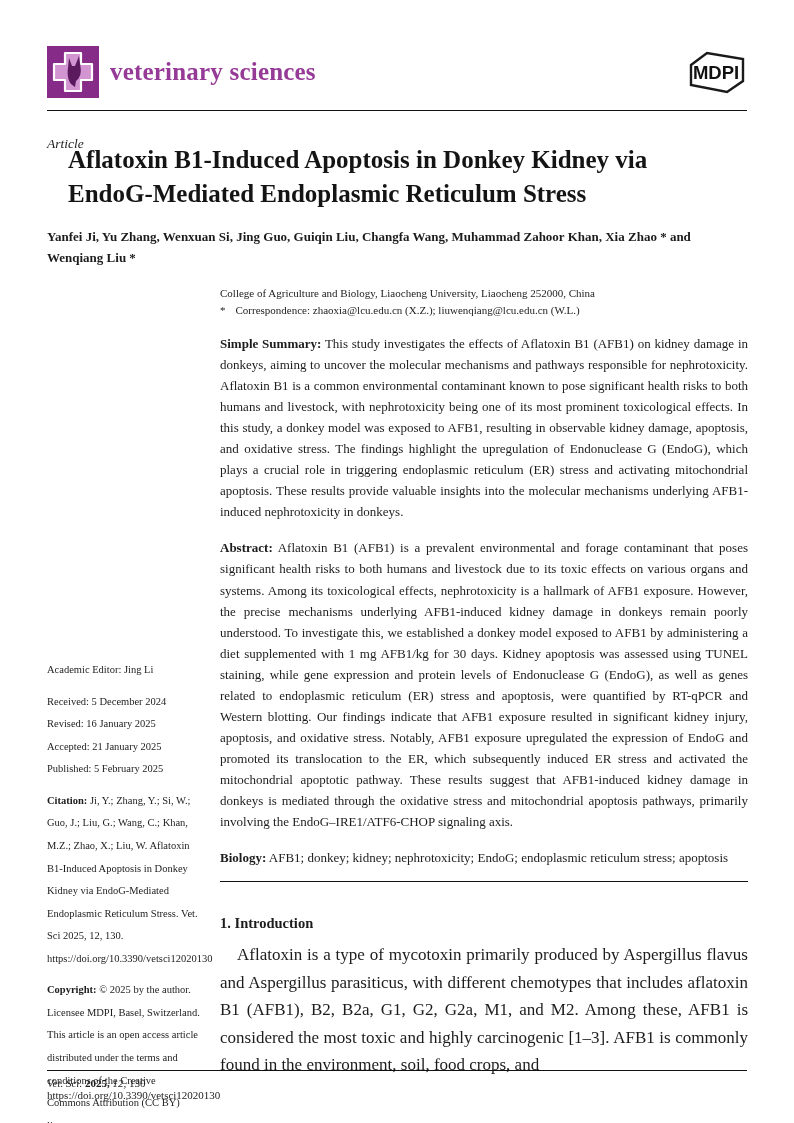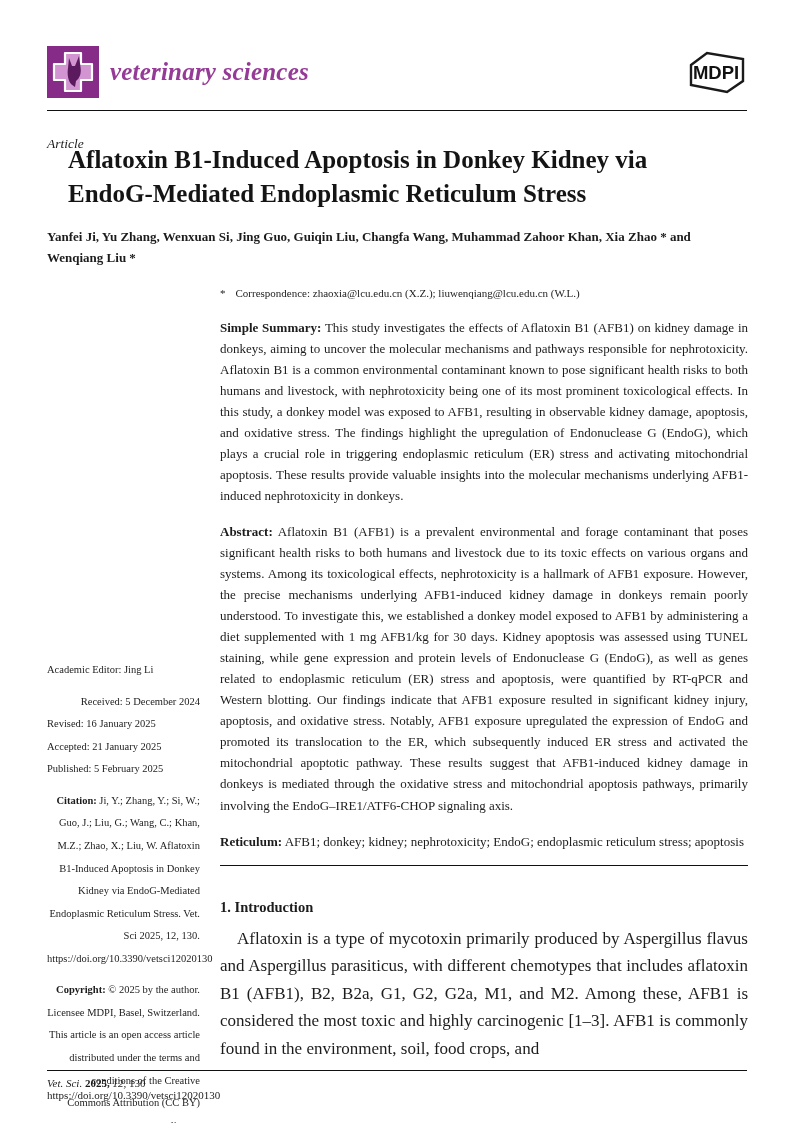--- a/index.html
+++ b/index.html
@@ -6,21 +6,21 @@
   html,body { background:#ffffff; }
   .page {
     position:relative; width:794px; height:1123px; margin:0 auto;
     background:#ffffff; overflow:hidden;
     font-family:"Liberation Serif", serif; color:#1c1c1c;
   }
   
   .header { position:absolute; top:44px; left:47px; right:47px; height:56px;
             display:flex; align-items:center; justify-content:space-between; }
   .brand { display:flex; align-items:center; gap:11px; }
-  .wordmark { font-family:"Liberation Serif", serif; font-style:italic; font-weight:bold;
+  .wordmark { font-family:"Liberation Serif", serif; font-weight:bold;
               font-size:25px; color:#953a96; letter-spacing:0.2px; }
   .header-rule { position:absolute; top:110px; left:47px; right:47px;
                  border-top:1.6px solid #111; }
   
   .article-label { position:absolute; top:136px; left:47px;
                    font-style:italic; font-size:13.5px; }
   .title { position:absolute; top:143px; left:47px; width:670px;
            font-size:25px; font-weight:bold; line-height:1.36; color:#141414;margin-left:21px; }
   .authors { position:absolute; top:227px; left:47px; width:694px;
              font-size:13px; font-weight:bold; line-height:1.6; }
@@ -30,21 +30,21 @@
   .correspondence { font-size:11px; line-height:1.5; display:flex; gap:10px; }
   .para { margin-top:15px; font-size:13px; line-height:1.62; text-align:justify; }
   .keywords-rule { margin-top:13px; border-top:1.2px solid #111; }
   .section-heading { margin-top:33px; font-size:14.5px; font-weight:bold; }
   .body-para { margin-top:9px; font-size:17px; line-height:1.62; text-align:justify;
                text-indent:17px; }
   
   .sidebar { position:absolute; top:659px; left:47px; width:153px;
              font-size:10.5px; line-height:2.15; }
   .sidebar p { margin:0; }
-  .sidebar .gap { margin-top:9px;text-align:right; }
+  .sidebar .gap { margin-top:9px; }
   
   .footer-rule { position:absolute; top:1070px; left:47px; right:47px;
                  border-top:1.2px solid #111; }
   .footer { position:absolute; top:1077px; left:47px; right:47px;
             display:flex; justify-content:space-between; font-size:11px;flex-direction:column; }
   .it { font-style:italic; }
   .bd { font-weight:bold; }
   b { font-weight:bold; }
   a.plain { color:#1c1c1c; text-decoration:none; }
 </style>
@@ -67,30 +67,31 @@
       <text x="31" y="29" text-anchor="middle" font-family="Liberation Sans, sans-serif" font-weight="bold" font-size="18.5" fill="#111111">MDPI</text>
     </svg>
   </div>
   <div class="header-rule"></div>
 
   <div class="article-label">Article</div>
   <h1 class="title">Aflatoxin B1-Induced Apoptosis in Donkey Kidney via EndoG-Mediated Endoplasmic Reticulum Stress</h1>
   <div class="authors">Yanfei Ji, Yu Zhang, Wenxuan Si, Jing Guo, Guiqin Liu, Changfa Wang, Muhammad Zahoor Khan, Xia Zhao * and Wenqiang Liu *</div>
 
   <div class="right-col">
+    <div class="affiliation">College of Agriculture and Biology, Liaocheng University, Liaocheng 252000, China</div>
     <div class="correspondence">
       <span>*</span>
       <span>Correspondence: zhaoxia@lcu.edu.cn (X.Z.); liuwenqiang@lcu.edu.cn (W.L.)</span>
     </div>
 
     <p class="para"><b>Simple Summary:</b> <span>This study investigates the effects of Aflatoxin B1 (AFB1) on kidney damage in donkeys, aiming to uncover the molecular mechanisms and pathways responsible for nephrotoxicity. Aflatoxin B1 is a common environmental contaminant known to pose significant health risks to both humans and livestock, with nephrotoxicity being one of its most prominent toxicological effects. In this study, a donkey model was exposed to AFB1, resulting in observable kidney damage, apoptosis, and oxidative stress. The findings highlight the upregulation of Endonuclease G (EndoG), which plays a crucial role in triggering endoplasmic reticulum (ER) stress and activating mitochondrial apoptosis. These results provide valuable insights into the molecular mechanisms underlying AFB1-induced nephrotoxicity in donkeys.</span></p>
 
     <p class="para"><b>Abstract:</b> <span>Aflatoxin B1 (AFB1) is a prevalent environmental and forage contaminant that poses significant health risks to both humans and livestock due to its toxic effects on various organs and systems. Among its toxicological effects, nephrotoxicity is a hallmark of AFB1 exposure. However, the precise mechanisms underlying AFB1-induced kidney damage in donkeys remain poorly understood. To investigate this, we established a donkey model exposed to AFB1 by administering a diet supplemented with 1 mg AFB1/kg for 30 days. Kidney apoptosis was assessed using TUNEL staining, while gene expression and protein levels of Endonuclease G (EndoG), as well as genes related to endoplasmic reticulum (ER) stress and apoptosis, were quantified by RT-qPCR and Western blotting. Our findings indicate that AFB1 exposure resulted in significant kidney injury, apoptosis, and oxidative stress. Notably, AFB1 exposure upregulated the expression of EndoG and promoted its translocation to the ER, which subsequently induced ER stress and activated the mitochondrial apoptotic pathway. These results suggest that AFB1-induced kidney damage in donkeys is mediated through the oxidative stress and mitochondrial apoptosis pathways, primarily involving the EndoG–IRE1/ATF6-CHOP signaling axis.</span></p>
 
-    <p class="para"><b>Reticulum:</b> <span>AFB1; donkey; kidney; nephrotoxicity; EndoG; endoplasmic reticulum stress; apoptosis</span></p>
+    <p class="para"><b>Biology:</b> <span>AFB1; donkey; kidney; nephrotoxicity; EndoG; endoplasmic reticulum stress; apoptosis</span></p>
 
     <div class="keywords-rule"></div>
 
     <h2 class="section-heading">1. Introduction</h2>
     <p class="body-para">Aflatoxin is a type of mycotoxin primarily produced by Aspergillus flavus and Aspergillus parasiticus, with different chemotypes that includes aflatoxin B1 (AFB1), B2, B2a, G1, G2, G2a, M1, and M2. Among these, AFB1 is considered the most toxic and highly carcinogenic [1–3]. AFB1 is commonly found in the environment, soil, food crops, and</p>
   </div>
 
   <aside class="sidebar">
     <p>Academic Editor: Jing Li</p>
     <p class="gap">Received: 5 December 2024</p>

